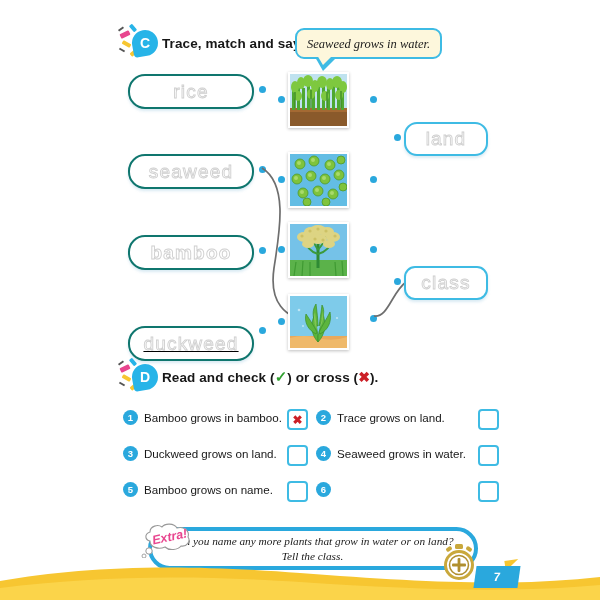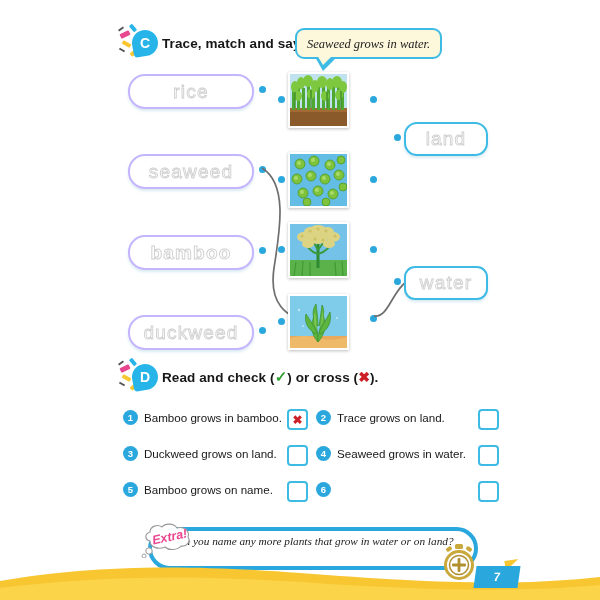--- a/index.html
+++ b/index.html
@@ -55,21 +55,21 @@
   }
   .bubble-tail-in{
     position:absolute;left:20px;top:100%;width:0;height:0;
     border-left:6px solid transparent;border-right:10px solid transparent;
     border-top:10px solid #fdf7dc;margin-top:-2px;
   }
 
   
   .trace-box{
     position:absolute;
-    border:2px solid #c4b5fd;border-radius:17px;
+    border:2px solid #0f766e;border-radius:17px;
     background:#fff;
     display:flex;align-items:center;justify-content:center;
     box-shadow:0 2px 3px rgba(80,160,200,0.22);
   }
   .trace-word{
     font-family:"Liberation Sans", sans-serif;
     font-size:19px;letter-spacing:1.2px;
     color:transparent;
     -webkit-text-stroke:0.9px #cfcfcf;
     text-shadow:none;
@@ -174,21 +174,21 @@
 
   <div class="trace-box" style="left:128px;top:74px;width:122px;height:31px;">
     <span class="trace-word">rice</span>
   </div>
   <div class="trace-box" style="left:128px;top:154px;width:122px;height:31px;align-items:center;">
     <span class="trace-word">seaweed</span>
   </div>
   <div class="trace-box" style="left:128px;top:235px;width:122px;height:31px;font-weight:bold;">
     <span class="trace-word">bamboo</span>
   </div>
-  <div class="trace-box" style="left:128px;top:315px;width:122px;height:31px;">
+  <div class="trace-box" style="left:128px;top:326px;width:122px;height:31px;text-decoration:underline;">
     <span class="trace-word">duckweed</span>
   </div>
 
   <div class="dot" style="left:259px;top:86px;"></div>
   <div class="dot" style="left:259px;top:166px;"></div>
   <div class="dot" style="left:259px;top:247px;"></div>
   <div class="dot" style="left:259px;top:327px;"></div>
 
   <div class="dot" style="left:278px;top:96px;"></div>
   <div class="dot" style="left:278px;top:176px;"></div>
@@ -352,21 +352,21 @@
     <path d="M6,44 C20,46 24,20 38,10" stroke="#6e6e6e" stroke-width="1.7" fill="none"></path>
   </svg>
 
   <div class="dot" style="left:394px;top:134px;"></div>
   <div class="ans-box" style="left:404px;top:122px;width:80px;height:30px;border-radius:13px;">
     <span class="trace-word">land</span>
   </div>
 
   <div class="dot" style="left:394px;top:278px;"></div>
   <div class="ans-box" style="left:404px;top:266px;width:80px;height:30px;">
-    <span class="trace-word">water</span>
+    <span class="trace-word">class</span>
   </div>
 
   <div class="sec-head" style="left:120px;top:360px;">
     <div class="badge-wrap">
       <div class="conf c5"></div>
       <div class="conf c1"></div>
       <div class="conf c4"></div>
       <div class="conf c2"></div>
       <div class="conf c6"></div>
       <div class="conf c3"></div>
@@ -424,20 +424,21 @@
   <div class="q-item" style="left:316px;top:482px;">
     <span class="q-num">6</span>
   </div>
   <div class="q-check" style="left:478px;top:481px;">
     <span class="mark"></span>
   </div>
 
   <div class="extra-frame"></div>
   <div class="extra-text">
     <div>Can you name any more plants that grow in water or on land?</div>
+    <div>Tell the class.</div>
   </div>
 
   <div class="cloud">
     <svg width="62" height="36" viewBox="0 0 62 36">
       <path d="M14,10 C14,4 22,2 26,5 C29,1 38,1 41,6 C48,4 54,9 52,15 C55,19 51,25 45,24 C42,28 33,29 29,25 C22,28 14,25 14,19 C9,18 8,12 14,10 Z" fill="#ffffff" stroke="#999999" stroke-width="1.1"></path>
       <circle cx="13" cy="29" r="3.2" fill="#ffffff" stroke="#999999" stroke-width="1"></circle>
       <circle cx="8" cy="34" r="2" fill="#ffffff" stroke="#999999" stroke-width="0.9"></circle>
     </svg>
     <span class="cloud-label">Extra!</span>
   </div>

